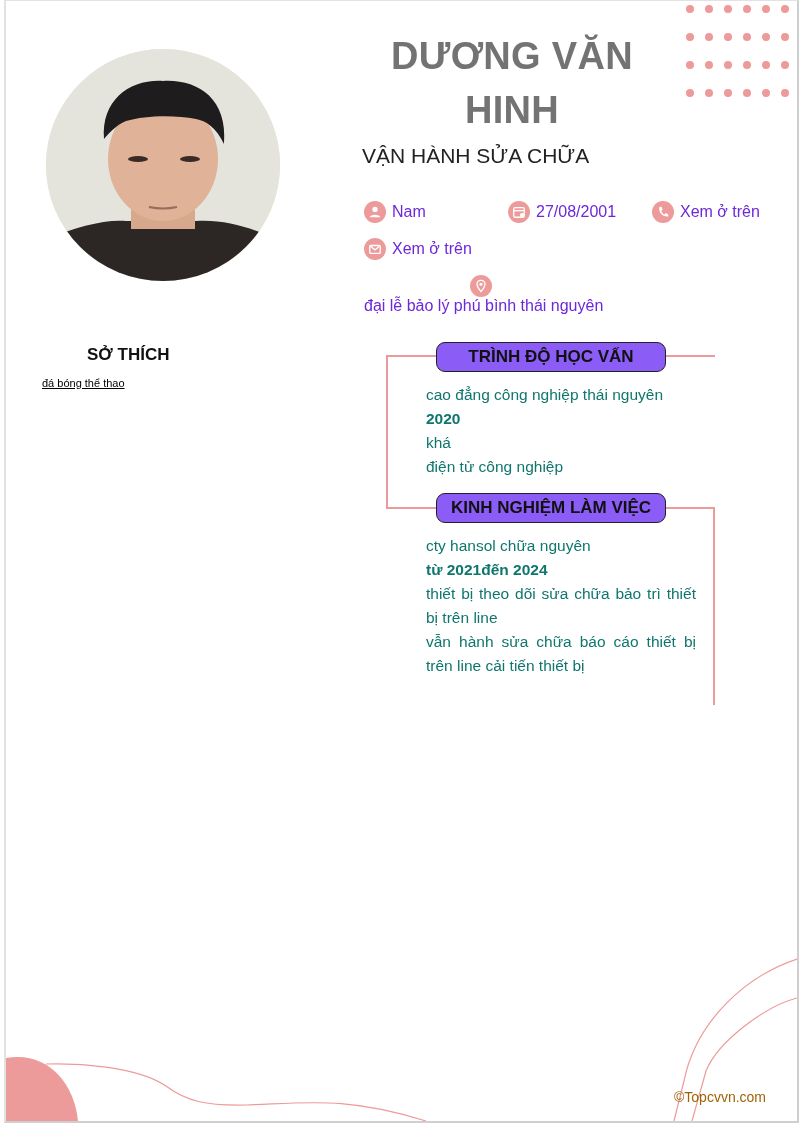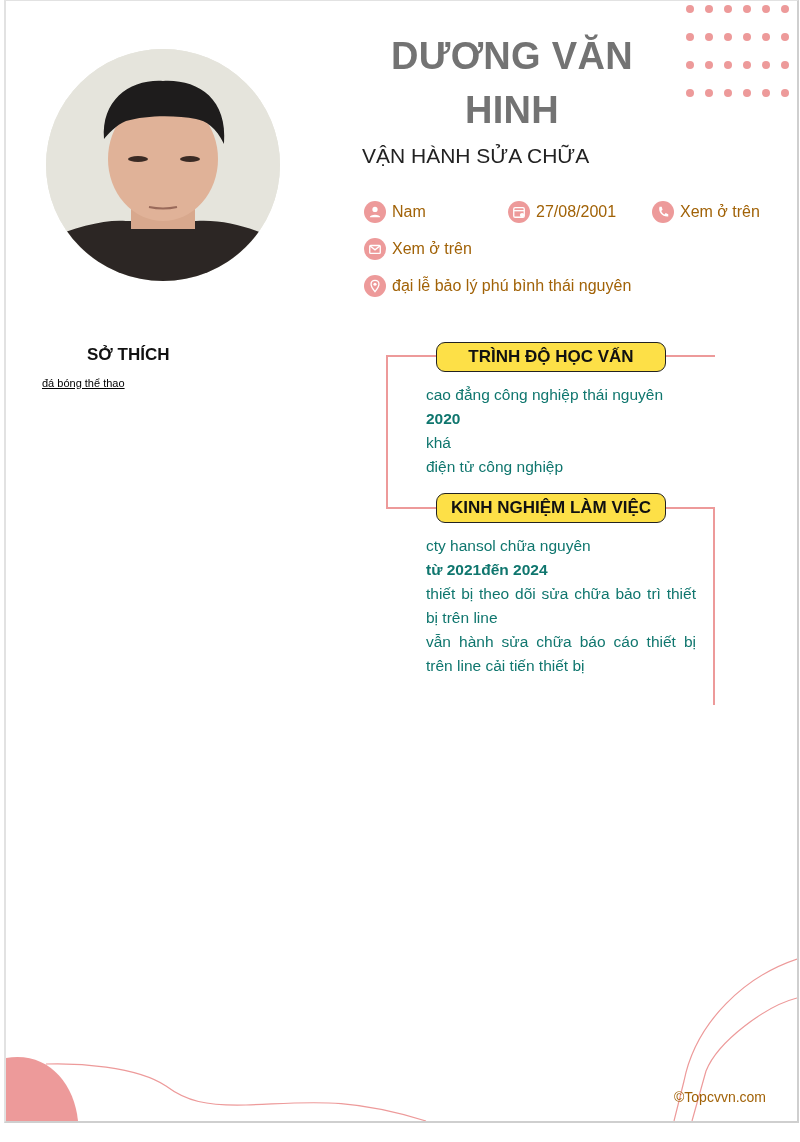--- a/index.html
+++ b/index.html
@@ -3,26 +3,26 @@
 <meta charset="utf-8">
 <style>
   html, body { margin: 0; padding: 0; background: #fff; }
   body { width: 800px; height: 1142px; position: relative; overflow: hidden; font-family: "Liberation Sans", "DejaVu Sans", sans-serif; color: #1a1a1a; }
   .page { position: absolute; left: 4px; top: 0; width: 791px; height: 1120px; background: #fff; border-right: 2px solid #cfcfcf; border-bottom: 2px solid #cfcfcf; border-left: 2px solid #e2e2e2; border-top: 1px solid #e2e2e2; overflow: hidden; }
   .photo { position: absolute; left: 40px; top: 48px; width: 234px; height: 232px; border-radius: 50%; overflow: hidden; background: #e6e5dd; }
   .dots { position: absolute; left: 680px; top: 4px; }
   .dot { position: absolute; width: 8px; height: 8px; border-radius: 50%; background: #ed9a9a; }
   .name { position: absolute; left: 356px; top: 28px; width: 300px; font-size: 38px; font-weight: bold; line-height: 54px; color: #737373; letter-spacing: 0.3px; text-align: center; }
   .job { position: absolute; left: 356px; top: 143px; font-size: 21px; color: #222; }
-  .info { position: absolute; display: flex; align-items: center; font-size: 16px; color: #a16207; }
+  .info { position: absolute; display: flex; align-items: center; font-size: 16px; color: #6d28d9; }
   .ic { width: 22px; height: 22px; border-radius: 50%; background: #ed9a9a; display: inline-flex; align-items: center; justify-content: center; margin-right: 6px; }
   .ic svg { width: 14px; height: 14px; }
   .sec-title { position: absolute; font-size: 17px; font-weight: bold; color: #111; }
   .txt { position: absolute; font-size: 11px; color: #000000; line-height: 24px; text-decoration: underline; }
-  .pill { position: absolute; height: 30px; border: 1.5px solid #222; border-radius: 9px; background: #fde047; display: flex; align-items: center; justify-content: center; font-weight: bold; font-size: 17px; color: #111; box-sizing: border-box; }
+  .pill { position: absolute; height: 30px; border: 1.5px solid #222; border-radius: 9px; background: #8b5cf6; display: flex; align-items: center; justify-content: center; font-weight: bold; font-size: 17px; color: #111; box-sizing: border-box; }
   .line { position: absolute; background: #ed9a9a; }
   .content { position: absolute; left: 420px; width: 270px; font-size: 15.5px; line-height: 24px; color: #0f766e; }
   .content .b { font-weight: bold; }
   .content .j { text-align: justify; }
   .footer { position: absolute; left: 668px; top: 1088px; font-size: 14px; color: #a16207; }
   svg.deco { position: absolute; left: 0; top: 0; }
 </style>
 </head>
 <body>
 
@@ -107,21 +107,21 @@
   </div>
   <div class="info" style="left:358px;top:237px;">
     <span class="ic">
         <svg viewBox="0 0 16 16">
           <rect x="2" y="4" width="12" height="9" rx="1" fill="none" stroke="#fff" stroke-width="1.5"></rect>
           <path d="M2.5 4.5 L8 9 L13.5 4.5" fill="none" stroke="#fff" stroke-width="1.5"></path>
         </svg>
       </span>
     <span>Xem ở trên</span>
   </div>
-  <div class="info" style="left:358px;top:274px;">
+  <div class="info" style="left:358px;top:274px;flex-direction:column;">
     <span class="ic">
         <svg viewBox="0 0 16 16">
           <path d="M8 1.5 C5 1.5, 3.5 3.5, 3.5 6 C3.5 9, 8 14.5, 8 14.5 C8 14.5, 12.5 9, 12.5 6 C12.5 3.5, 11 1.5, 8 1.5 Z" fill="none" stroke="#fff" stroke-width="1.5"></path>
           <circle cx="8" cy="6" r="1.8" fill="#fff"></circle>
         </svg>
       </span>
     <span>đại lễ bảo lý phú bình thái nguyên</span>
   </div>
 
   <div class="sec-title" style="left:36px;top:344px;margin-left:45px;">SỞ THÍCH</div>

